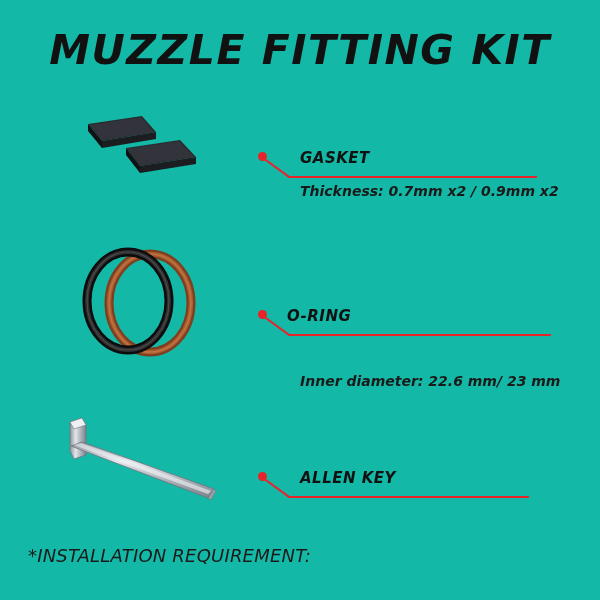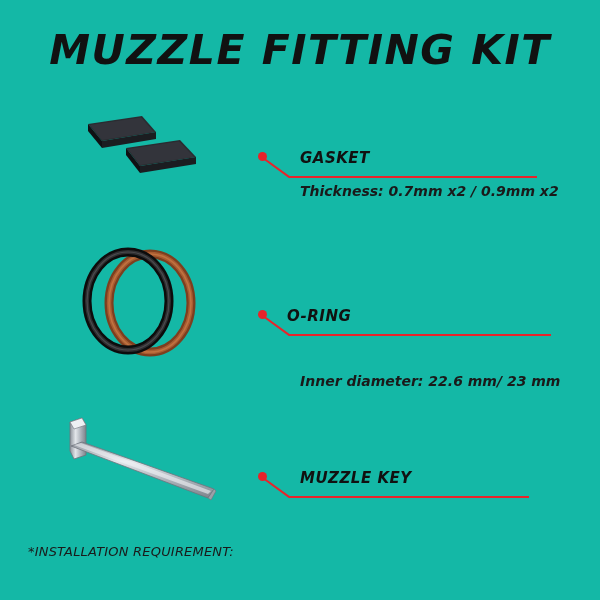--- a/index.html
+++ b/index.html
@@ -78,21 +78,21 @@
     color: #1a1a1a;
     white-space: nowrap;
   }
 
   
   .footnote {
     position: absolute;
     left: 28px;
     top: 543px;
     font-family: "DejaVu Sans", sans-serif;
-    font-size: 13px;
+    font-size: 18px;
     color: #1a1a1a;
     line-height: 1.45;
     letter-spacing: 0.2px;
   }
 
   
   .art {
     position: absolute;
   }
 </style>
@@ -175,20 +175,20 @@
       <polygon points="146,83 152,74 154,76 149,85" fill="#9aa0a8" stroke="#6e747c" stroke-width="0.6"></polygon>
 
       <polygon points="12,30 19,28 149,76 146,79" fill="#f2f4f6" opacity="0.6"></polygon>
     </svg>
   </div>
 
   <div class="callout" style="left:258px; top:472px; width:250px; height:55px;">
     <span class="callout-dot"></span>
     <span class="callout-diag" style="left:5px; top:5px; width:33px; transform:rotate(36deg);"></span>
     <span class="callout-hline" style="left:31px; top:24px; width:240px;"></span>
-    <span class="callout-title" style="left:42px; top:-3px;">MUZZLE KEY</span>
+    <span class="callout-title" style="left:42px; top:-3px;">ALLEN KEY</span>
   </div>
 
   <div class="footnote">
     <div>*INSTALLATION REQUIREMENT:</div>
   </div>
 
 </div>
 
 </body></html>

